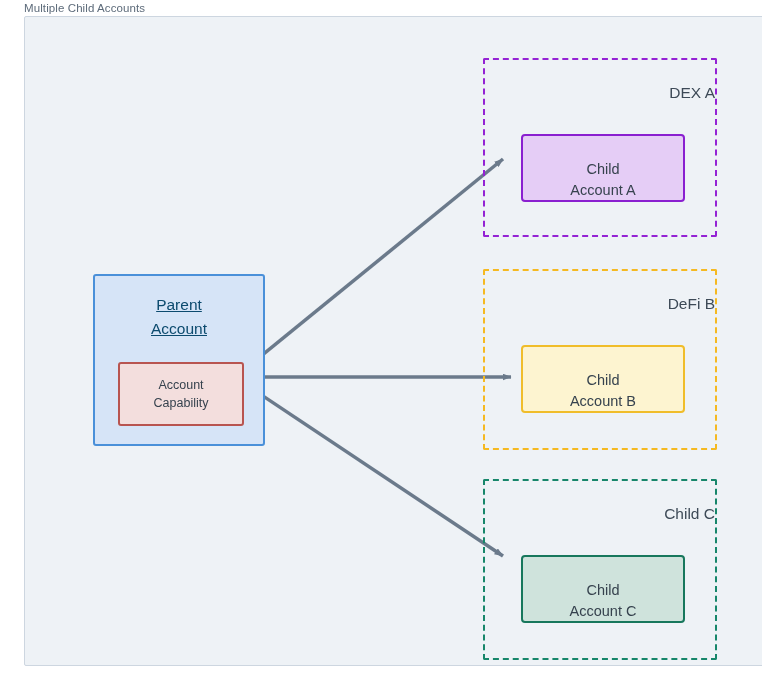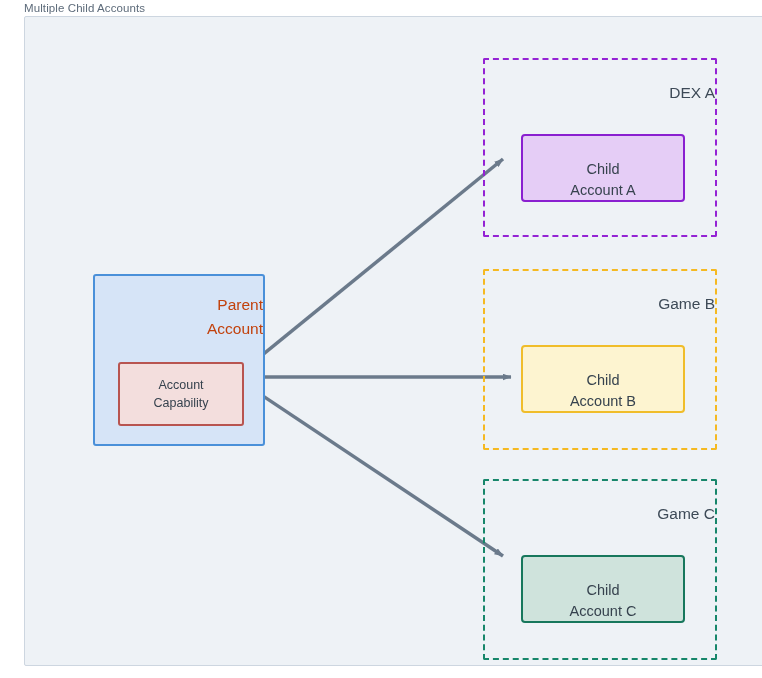--- a/index.html
+++ b/index.html
@@ -54,25 +54,26 @@
     background: #d6e4f7;
     border: 2px solid #4a90d9;
     border-radius: 3px;
     box-sizing: border-box;
   }
   #parent-account-label {
     position: absolute;
     left: 0;
     top: 17px;
     width: 100%;
-    text-align: right;
+    text-align: center;
     font-size: 15.5px;
-    color: #c2410c;
+    color: #0c4a6e;
     line-height: 24px;
     white-space: pre-line;
+    text-decoration: underline;
   }
   #account-capability {
     position: absolute;
     left: 23px;
     top: 86px;
     width: 126px;
     height: 64px;
     background: #f3dedd;
     border: 2px solid #b85450;
     border-radius: 3px;
@@ -191,29 +192,29 @@
 
     <div id="group-dex-a" class="group-box">
       <div class="group-label">DEX A</div>
       <div id="child-account-a" class="child-box">
         <div class="child-label">Child
 Account A</div>
       </div>
     </div>
 
     <div id="group-defi-b" class="group-box">
-      <div class="group-label">Game B</div>
+      <div class="group-label">DeFi B</div>
       <div id="child-account-b" class="child-box">
         <div class="child-label">Child
 Account B</div>
       </div>
     </div>
 
     <div id="group-game-c" class="group-box">
-      <div class="group-label">Game C</div>
+      <div class="group-label">Child C</div>
       <div id="child-account-c" class="child-box">
         <div class="child-label">Child
 Account C</div>
       </div>
     </div>
 
   </div>
 </div>
 
 </body></html>

